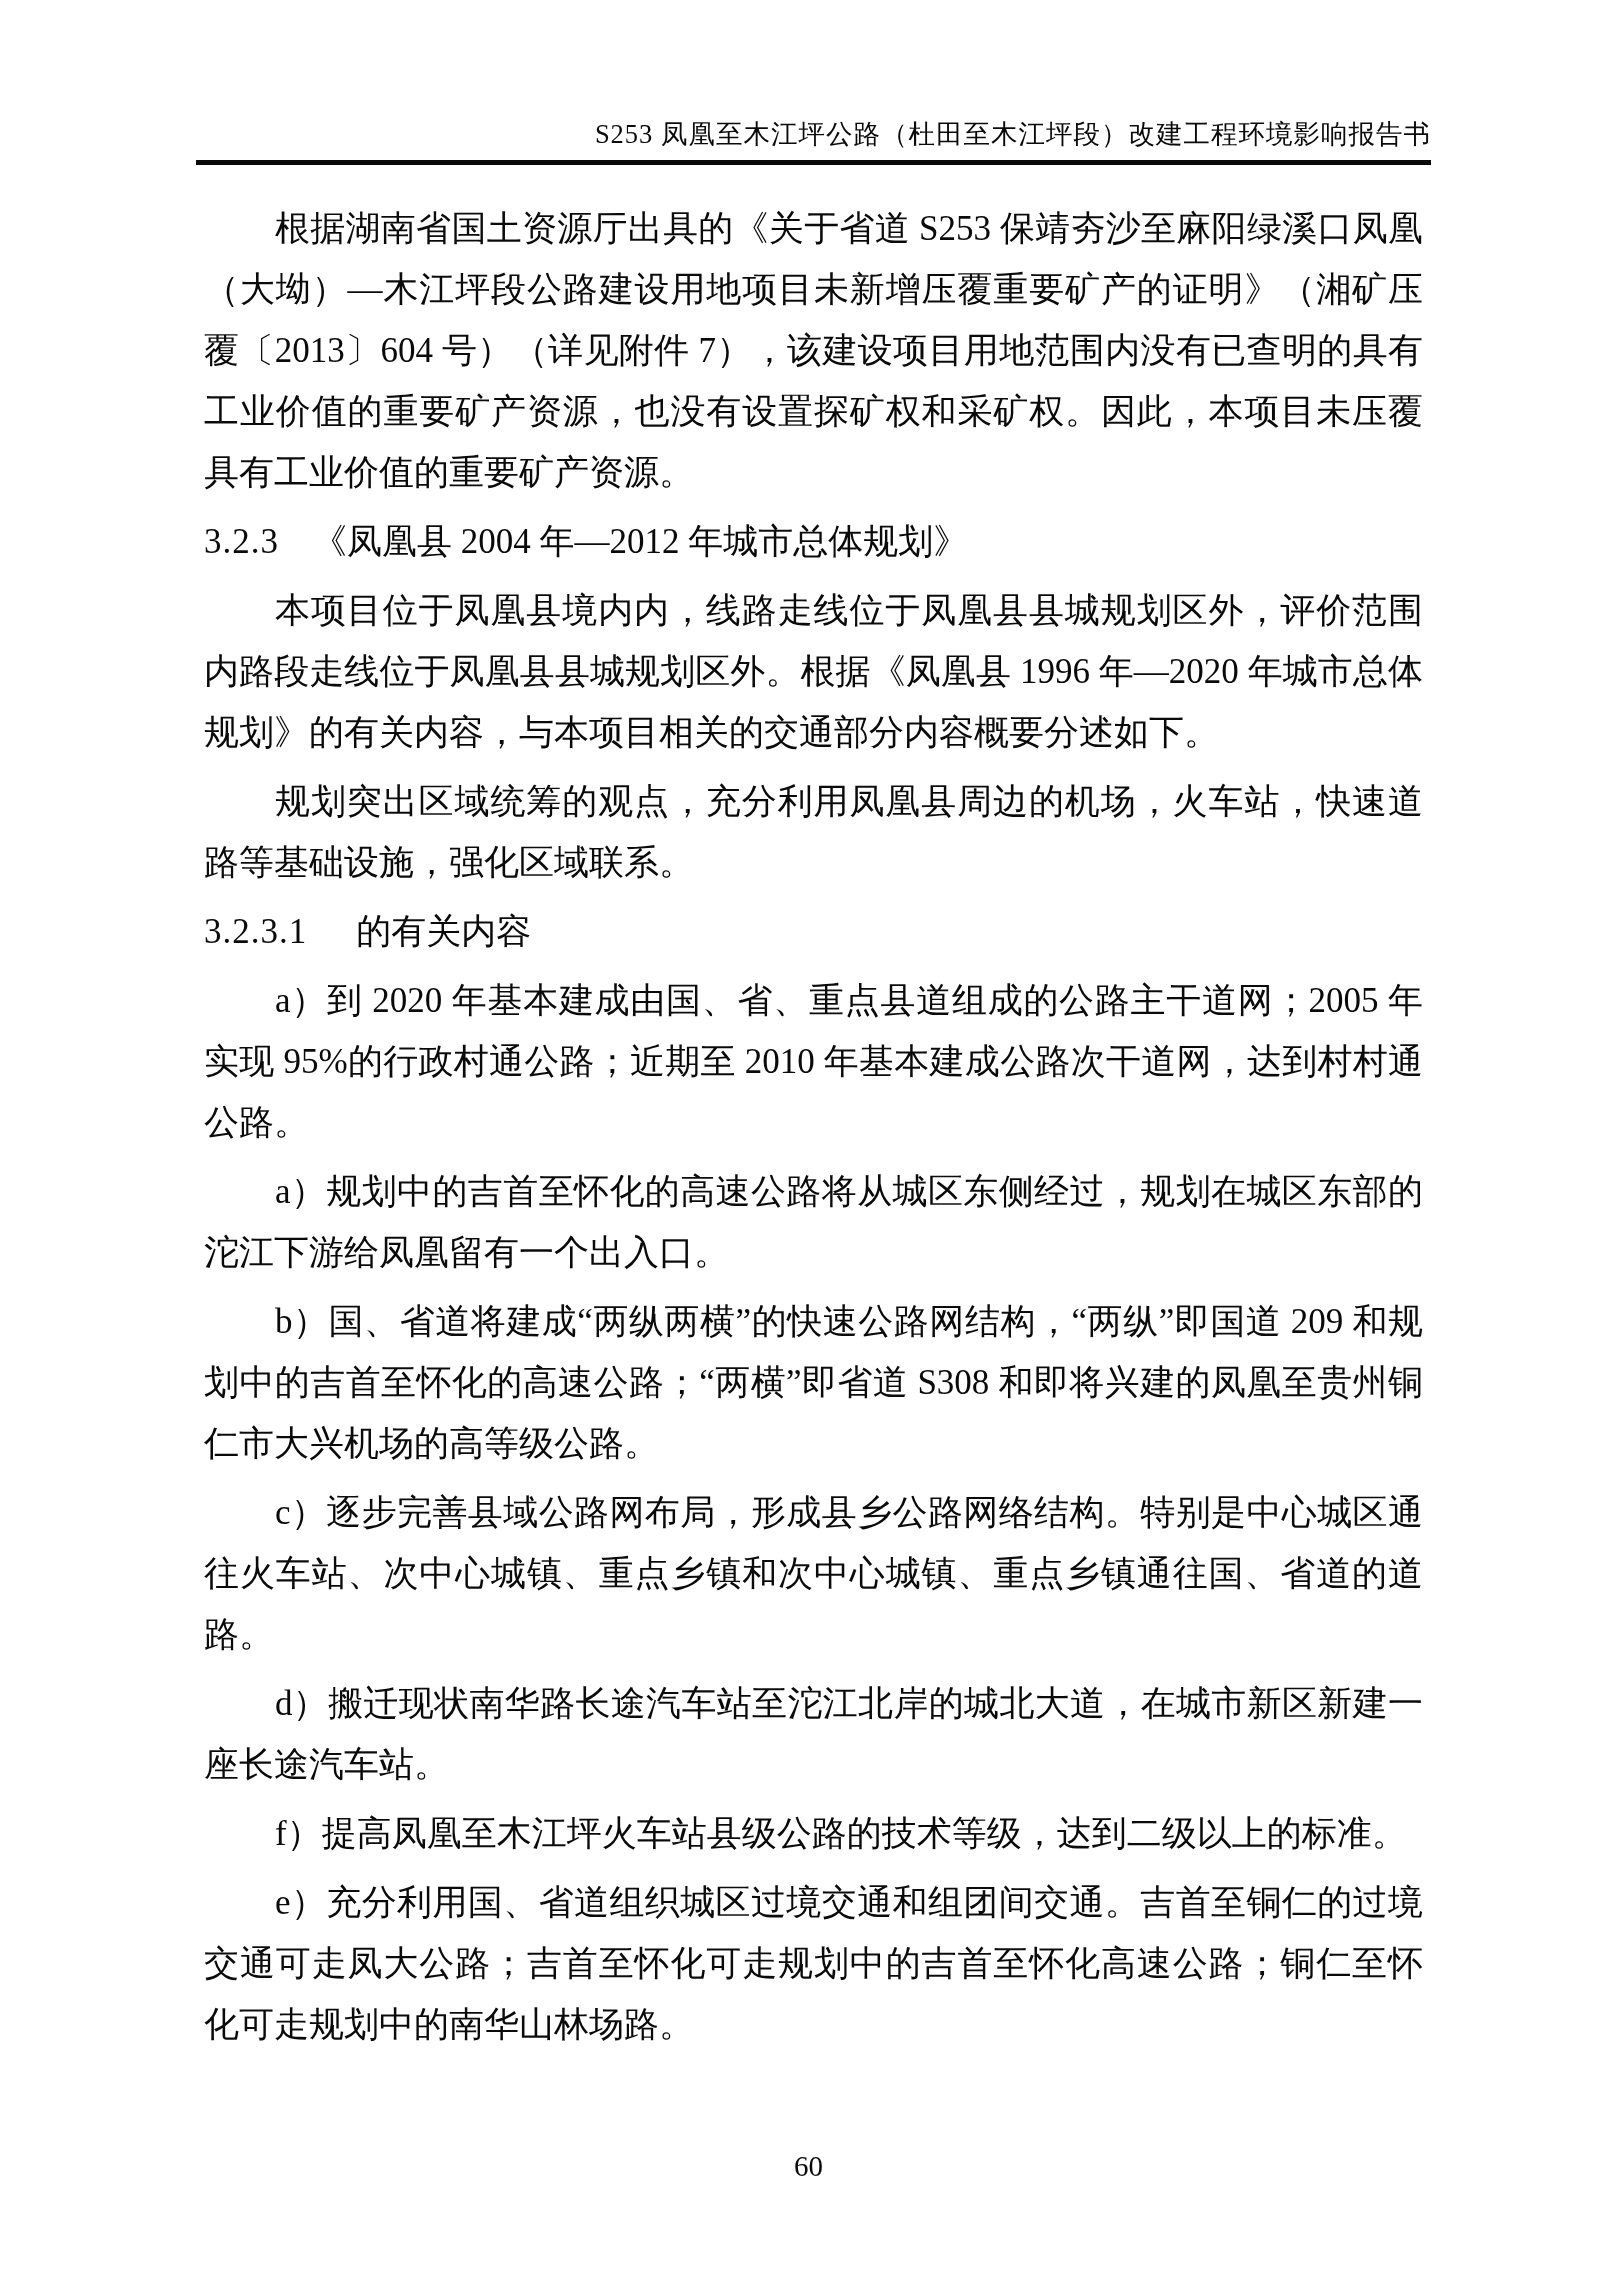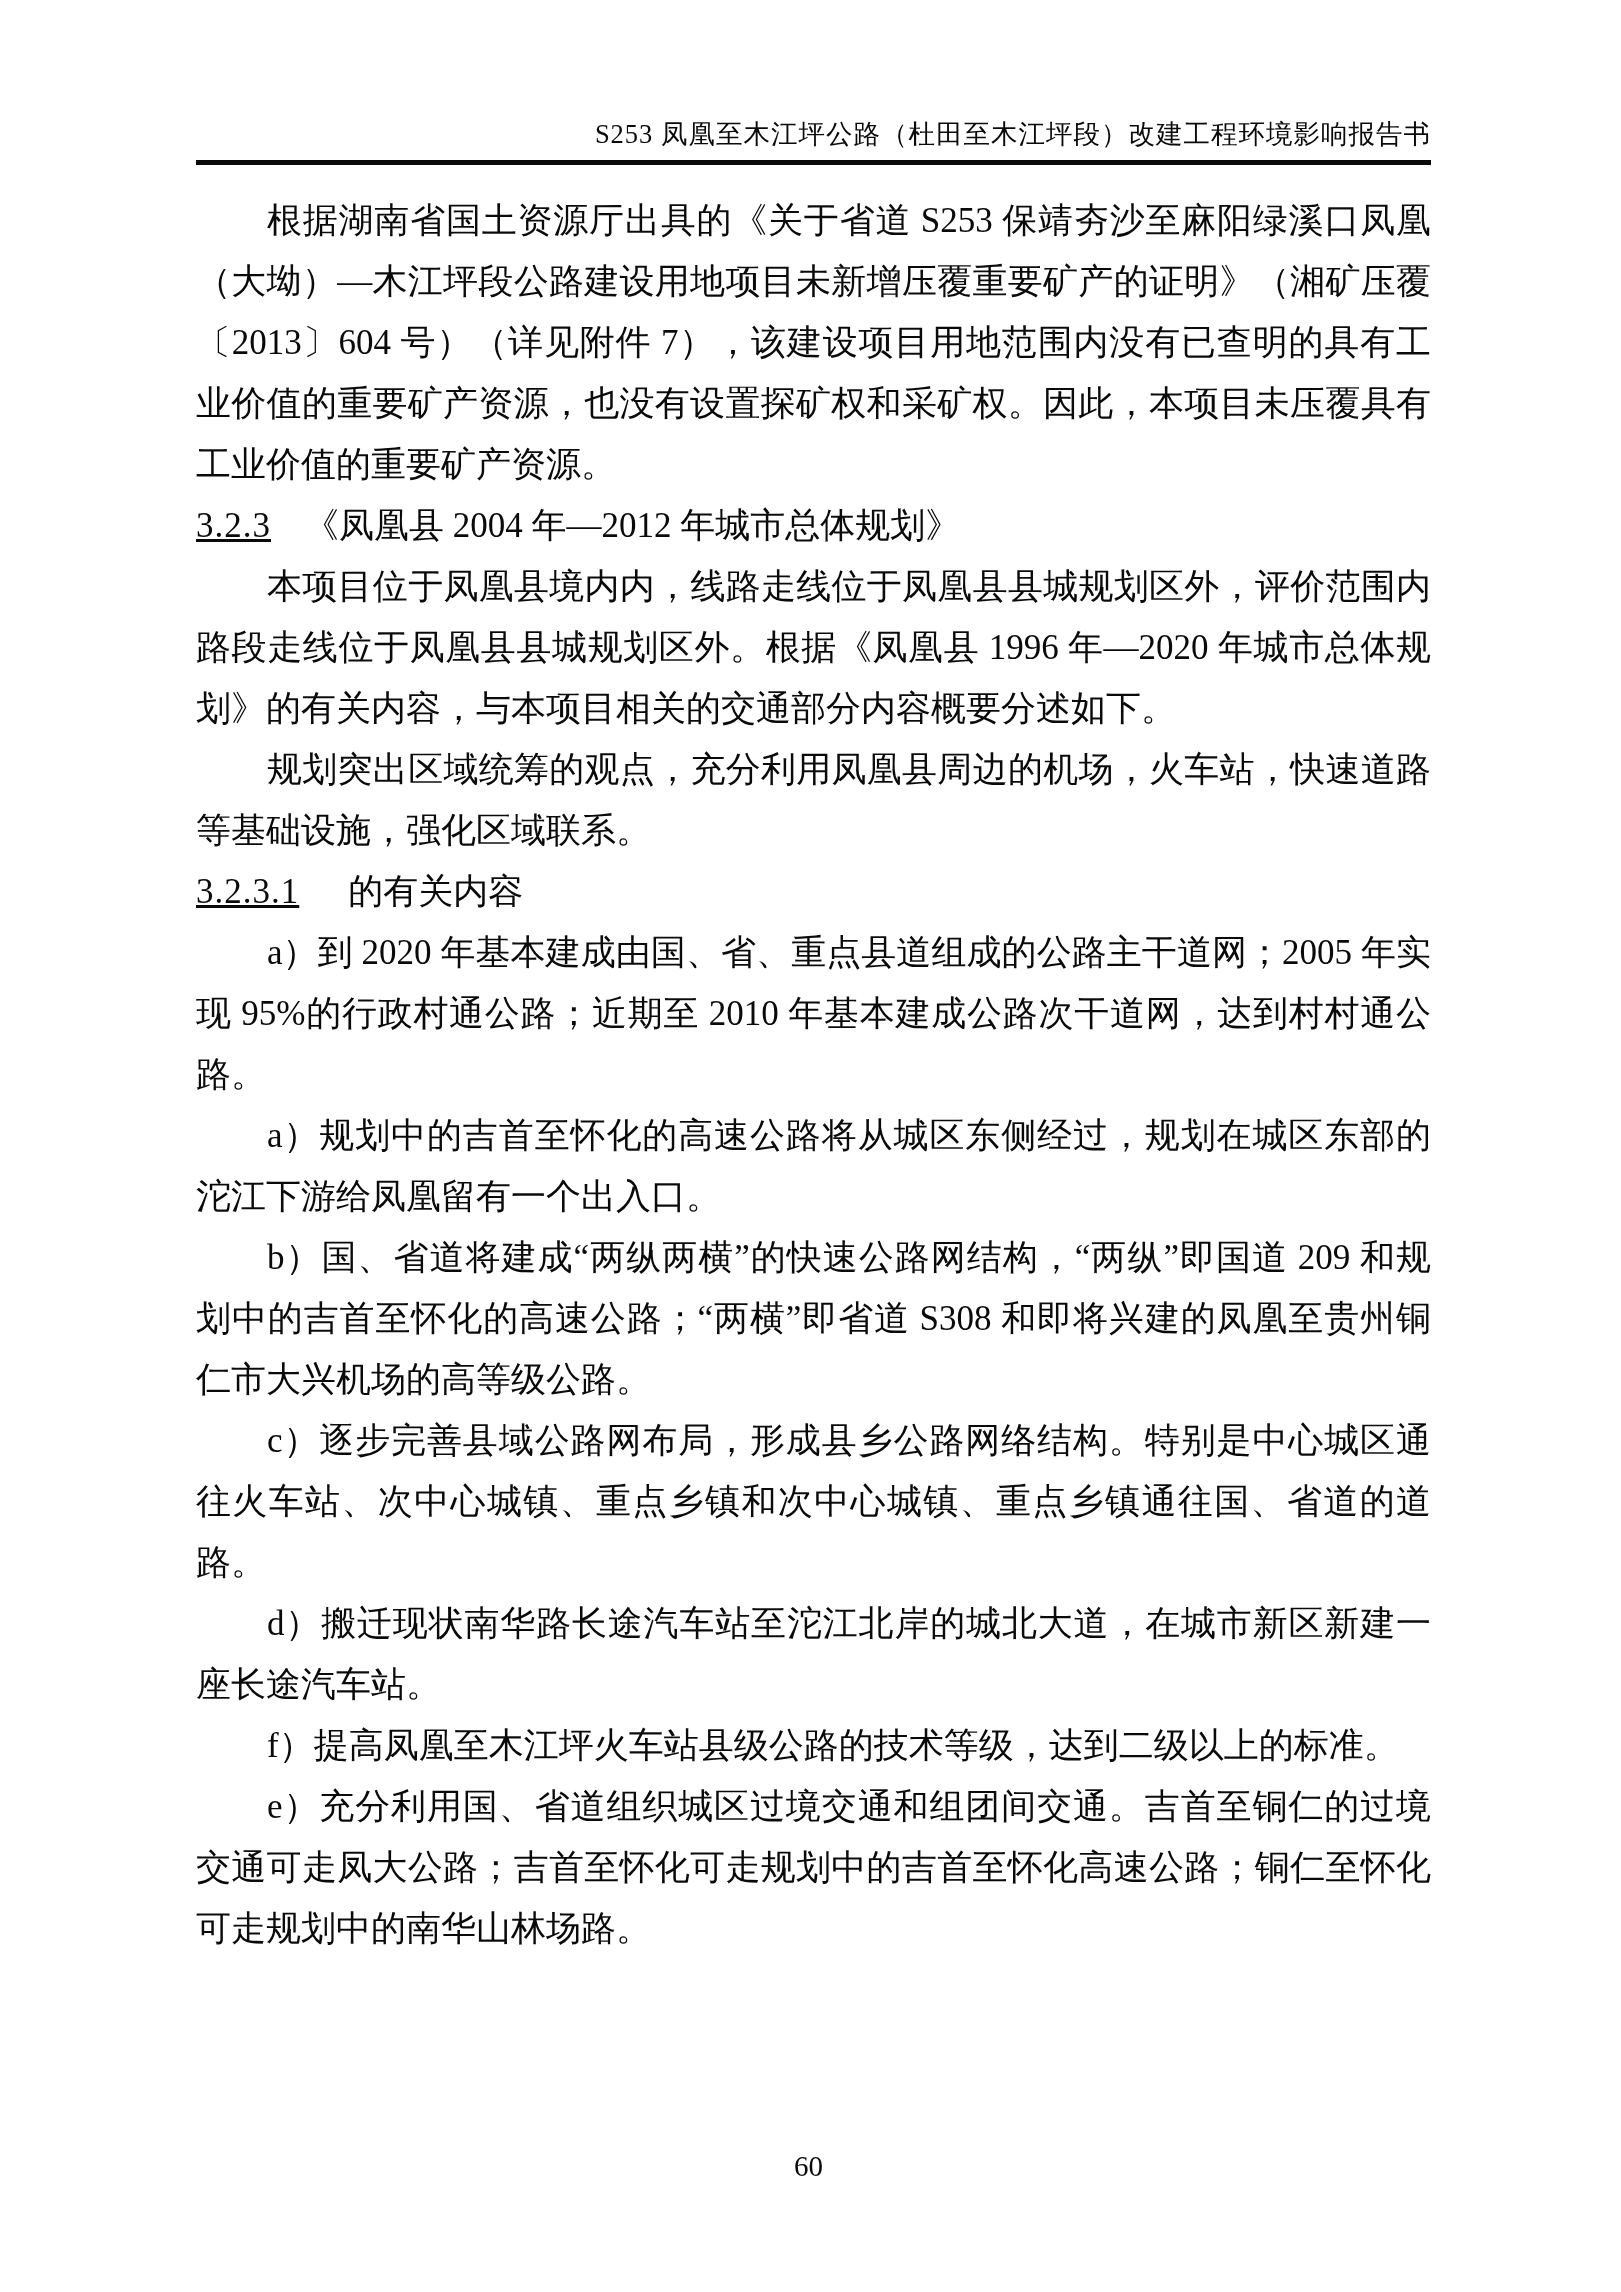--- a/index.html
+++ b/index.html
@@ -23,24 +23,24 @@
     line-height: 33px;
     letter-spacing: 1px;
   }
   .content {
     margin: 0 190px 0 196px;
     padding-top: 25.5px;
     font-size: 35px;
     line-height: 61px;
     text-align: justify;
   }
-  .content p { margin: 0; }
+  .content p { margin: 8px; }
   .body-para { text-indent: 71px; }
   .heading { text-indent: 0; }
-  .sec-num { letter-spacing: 1px; text-decoration: underline; }
+  .sec-num { letter-spacing: 1px; }
   .h3 .sec-num { margin-right: 33px; }
   .h4 .sec-num { margin-right: 49px; }
   .page-number {
     position: absolute;
     left: 196px;
     right: 200px;
     bottom: 110px;
     text-align: center;
     font-size: 29px;
   }

